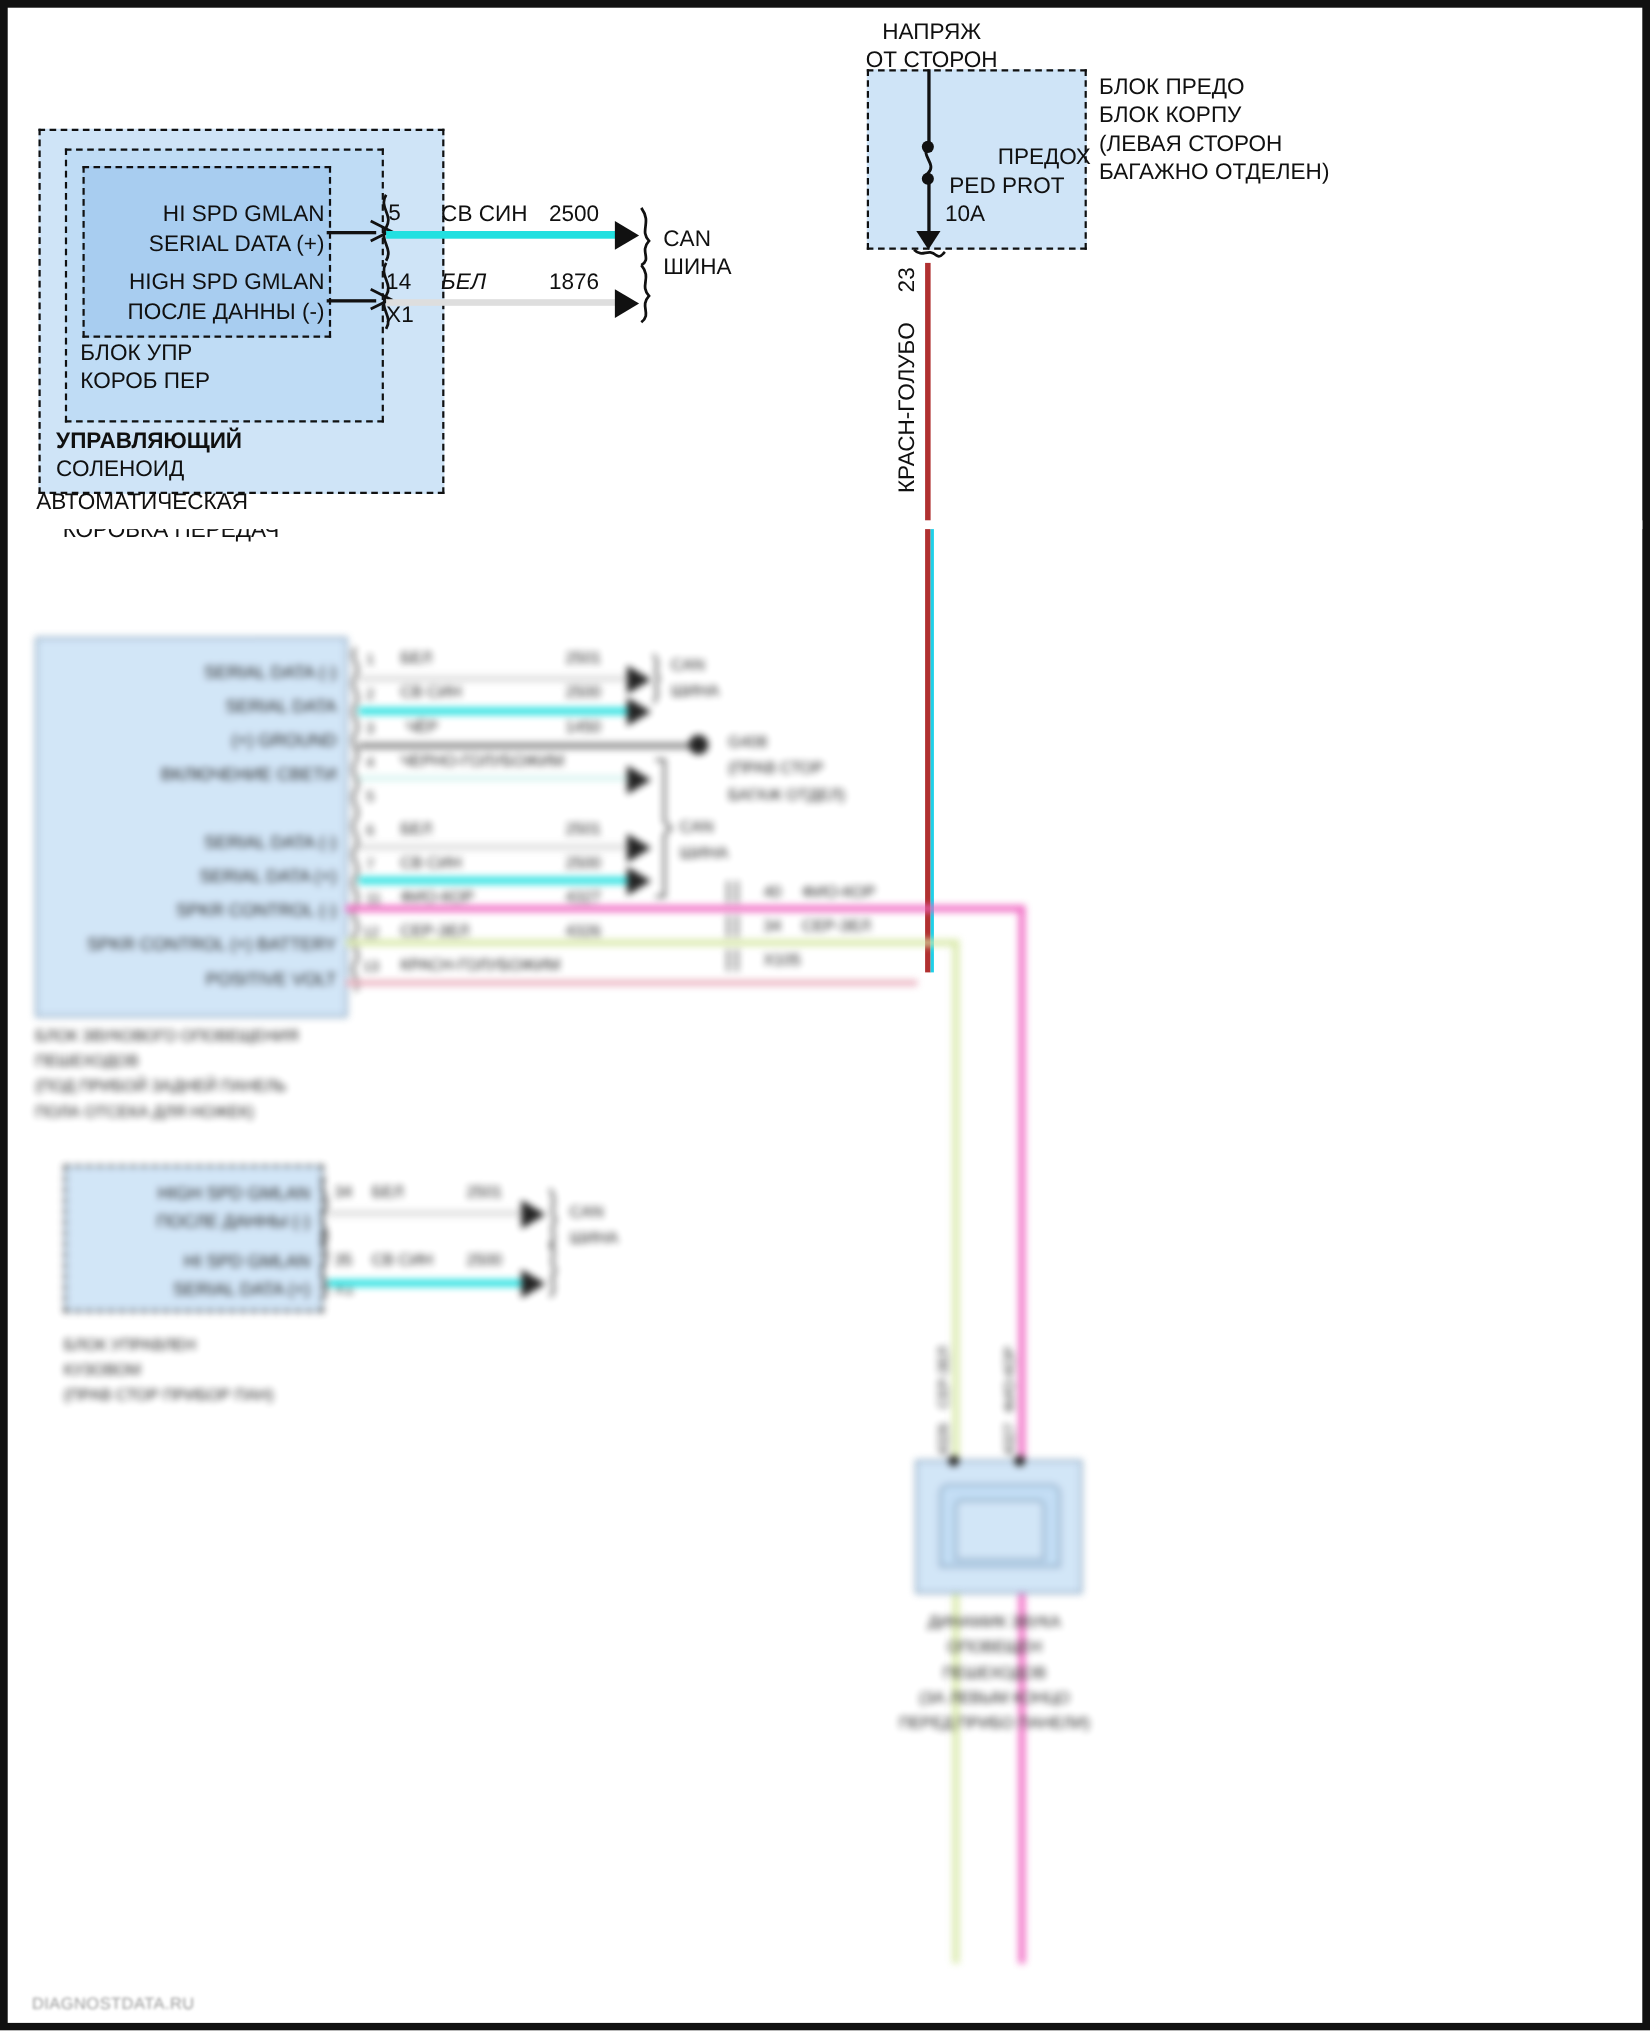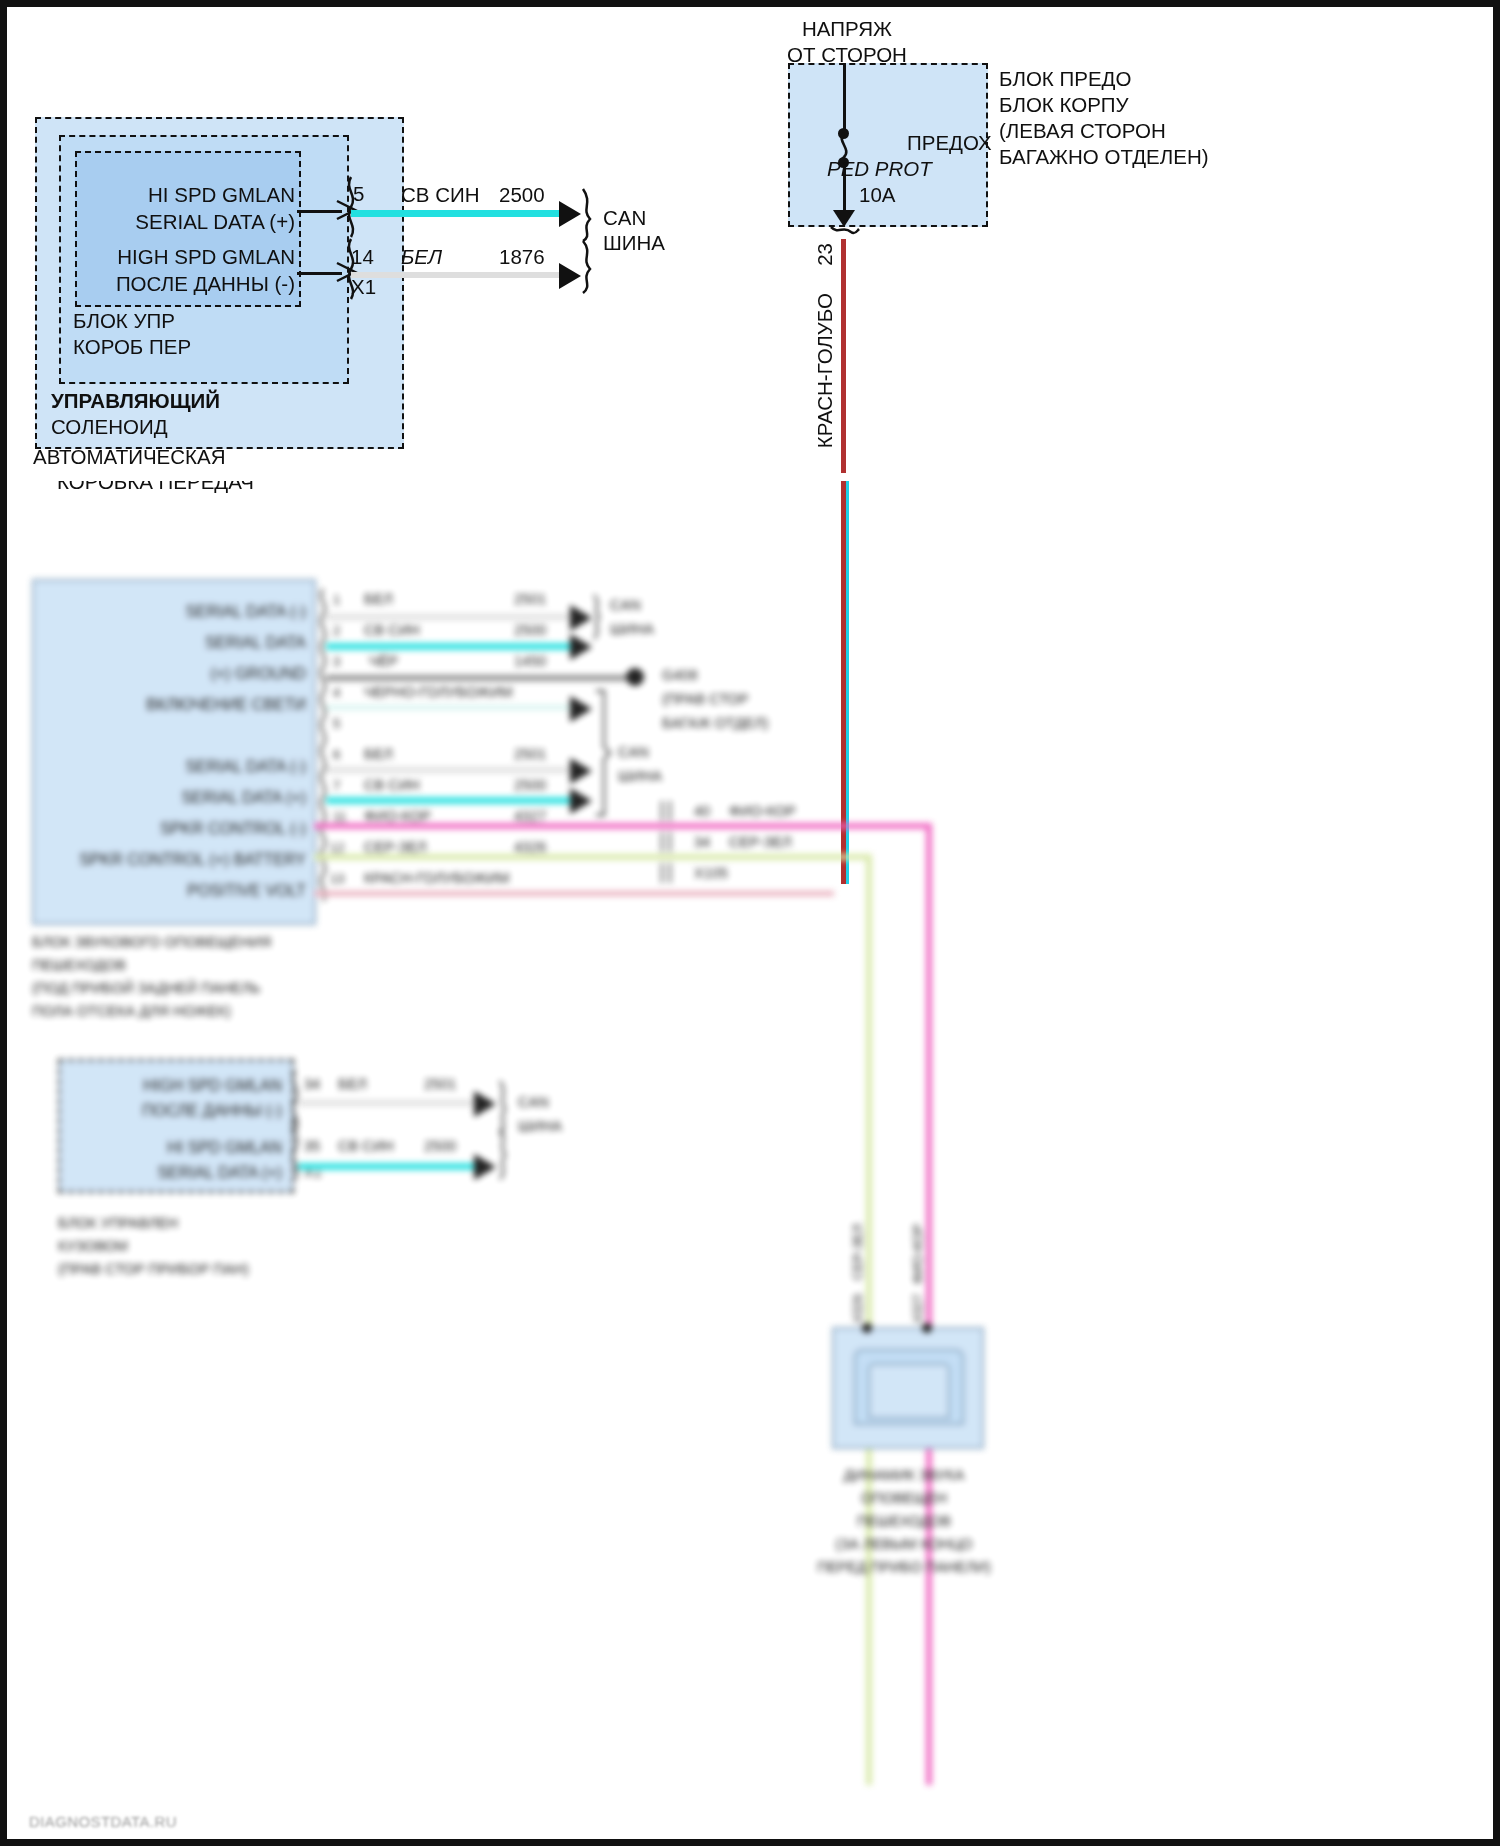--- a/index.html
+++ b/index.html
@@ -134,21 +134,21 @@
   <div class="abs" style="left:827px;top:126px;">
     <svg width="22" height="34" viewBox="0 0 22 34">
       <path d="M10 0 C2 8, 18 16, 10 24 C4 29, 12 32, 10 34" stroke="#111" stroke-width="2.6" fill="none"></path>
     </svg>
   </div>
   <div class="abs dot" style="left:831px;top:150px;width:11px;height:11px;"></div>
   <div class="abs w-black" style="left:836px;top:158px;width:2.5px;height:52px;"></div>
   <div class="abs arrowD" style="left:826px;top:203px;"></div>
 
   <div class="abs txt t20" style="left:900px;top:124px;">ПРЕДОХ</div>
-  <div class="abs txt t20" style="left:820px;top:150px;font-style:italic;">PED PROT</div>
+  <div class="abs txt t20" style="left:856px;top:150px;">PED PROT</div>
   <div class="abs txt t20" style="left:852px;top:176px;">10A</div>
 
   <div class="abs txt t20" style="left:992px;top:60px;">БЛОК ПРЕДО</div>
   <div class="abs txt t20" style="left:992px;top:86px;">БЛОК КОРПУ</div>
   <div class="abs txt t20" style="left:992px;top:112px;">(ЛЕВАЯ СТОРОН</div>
   <div class="abs txt t20" style="left:992px;top:138px;">БАГАЖНО ОТДЕЛЕН)</div>
 
   <div class="abs" style="left:824px;top:216px;">
     <svg width="28" height="22" viewBox="0 0 28 22">
       <path d="M0 4 C8 12, 12 2, 20 9 C24 12, 26 8, 28 6" stroke="#111" stroke-width="2.5" fill="none"></path>

